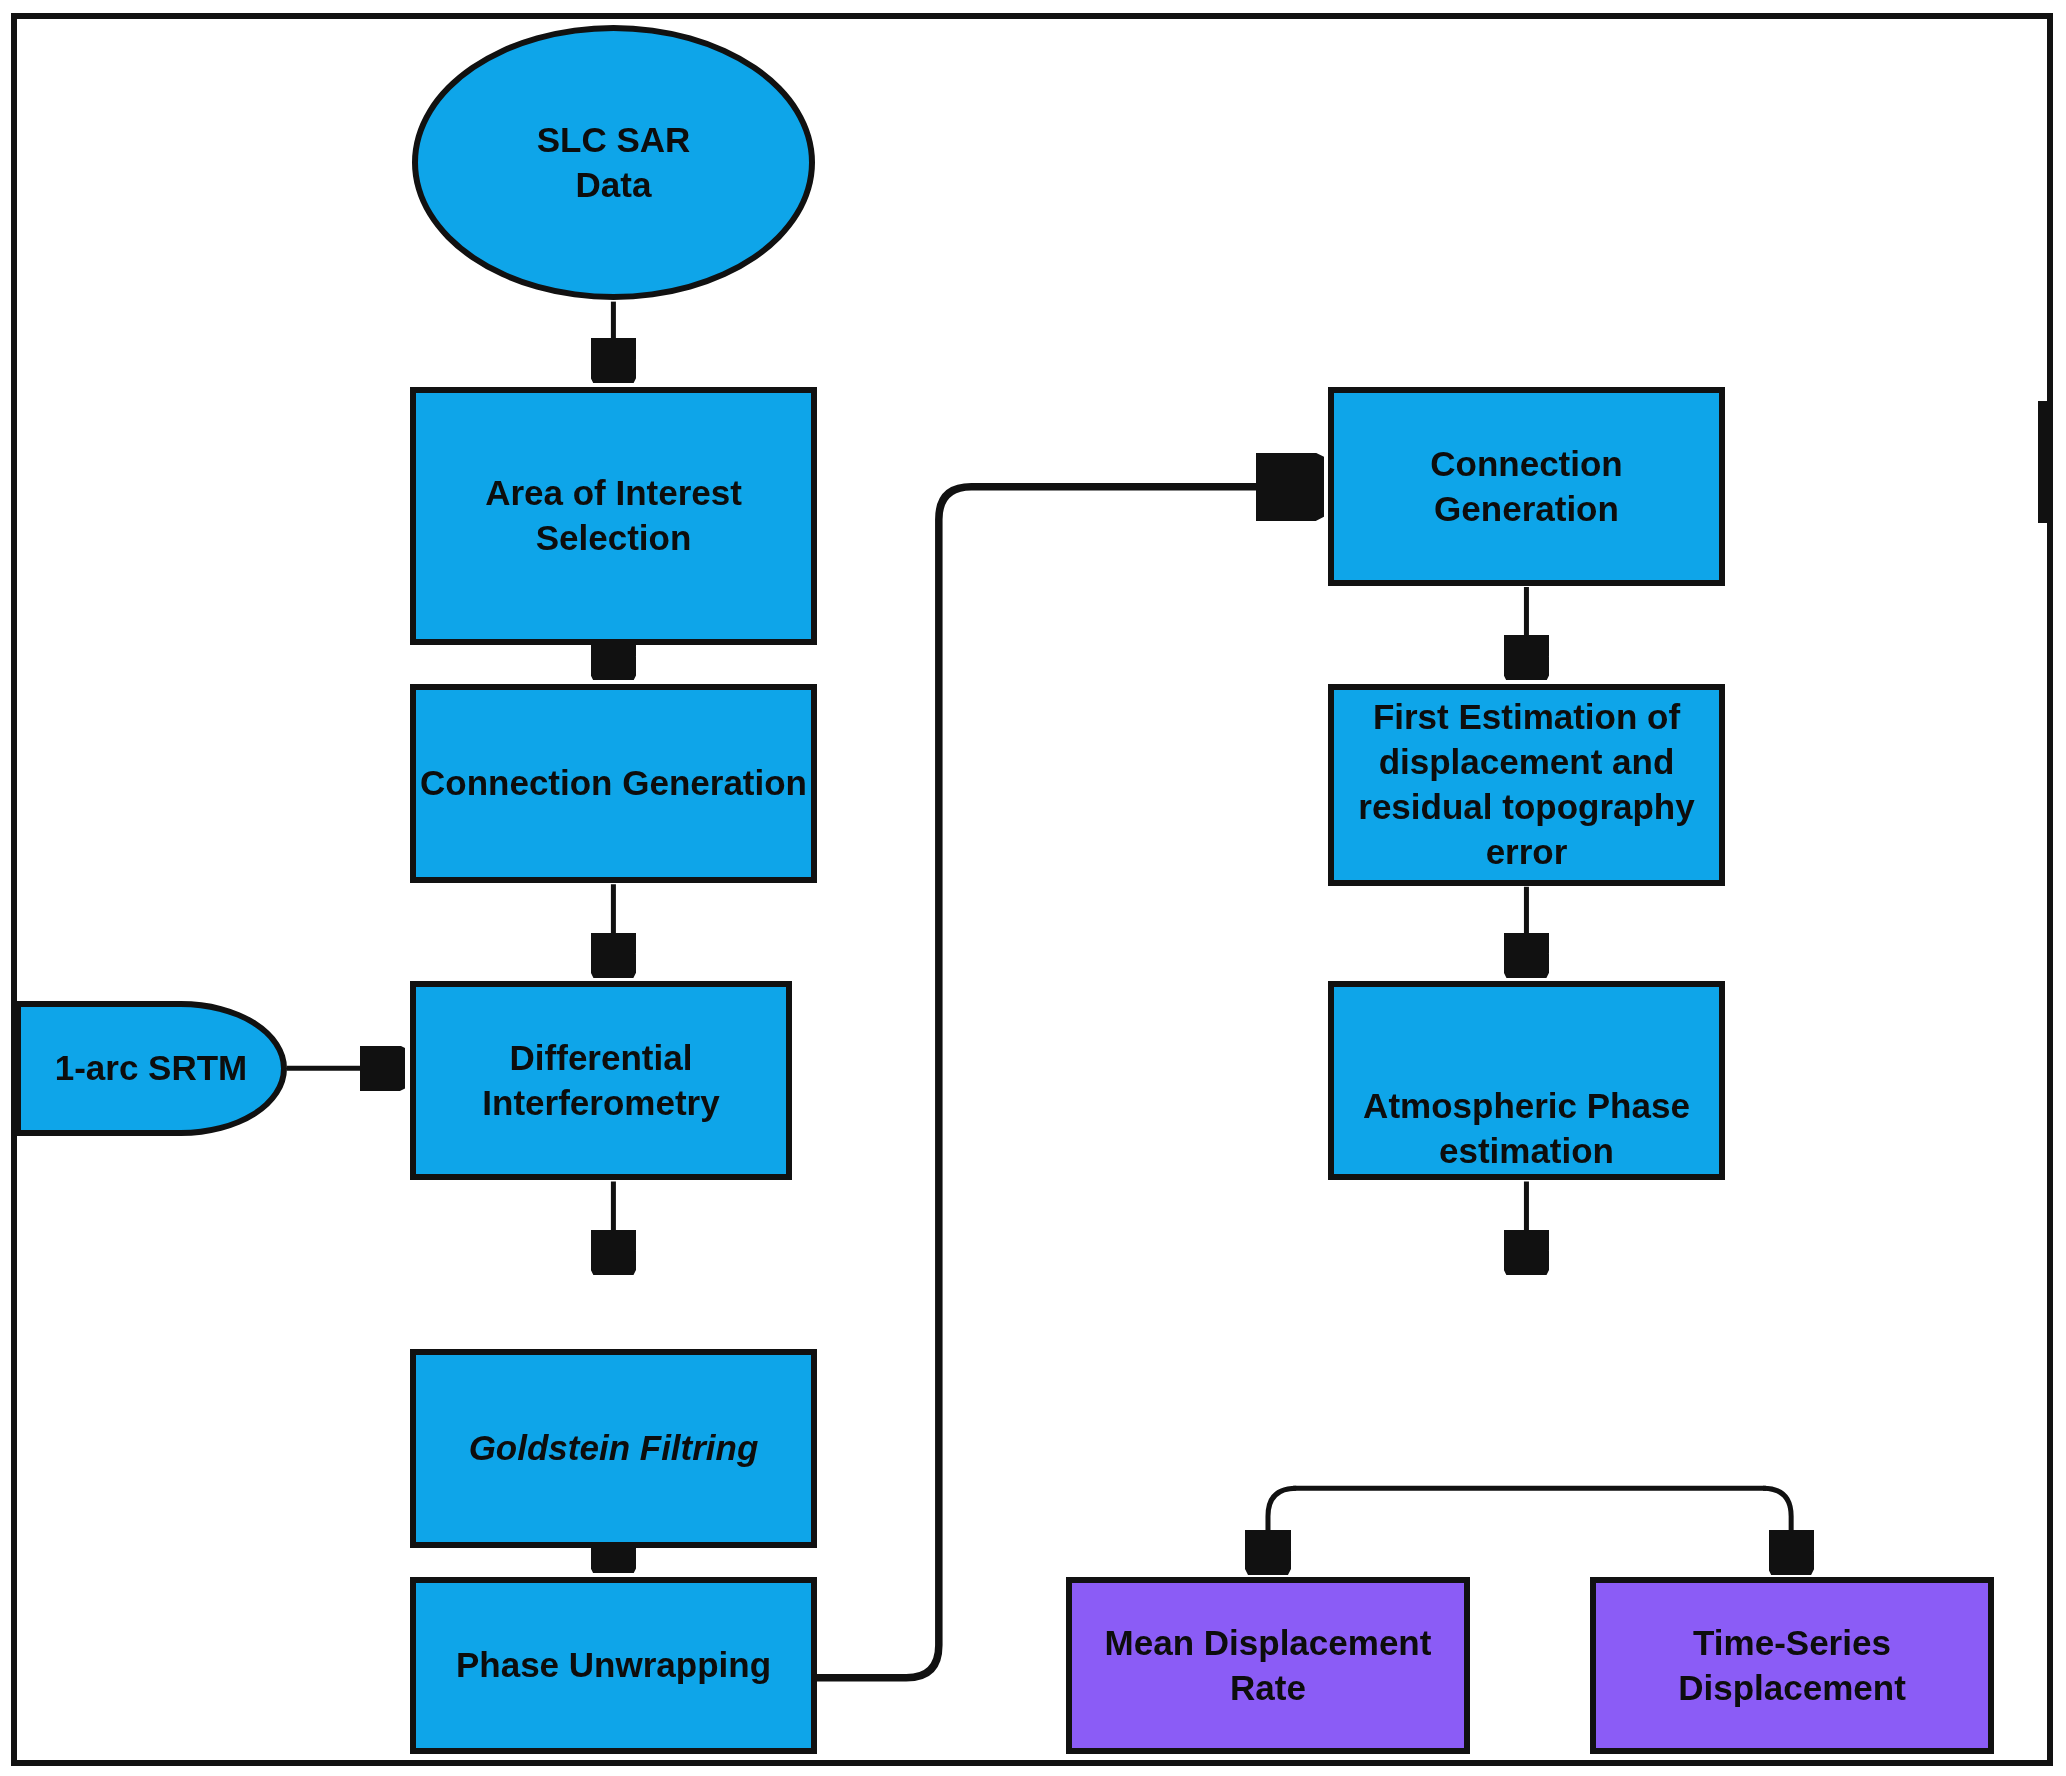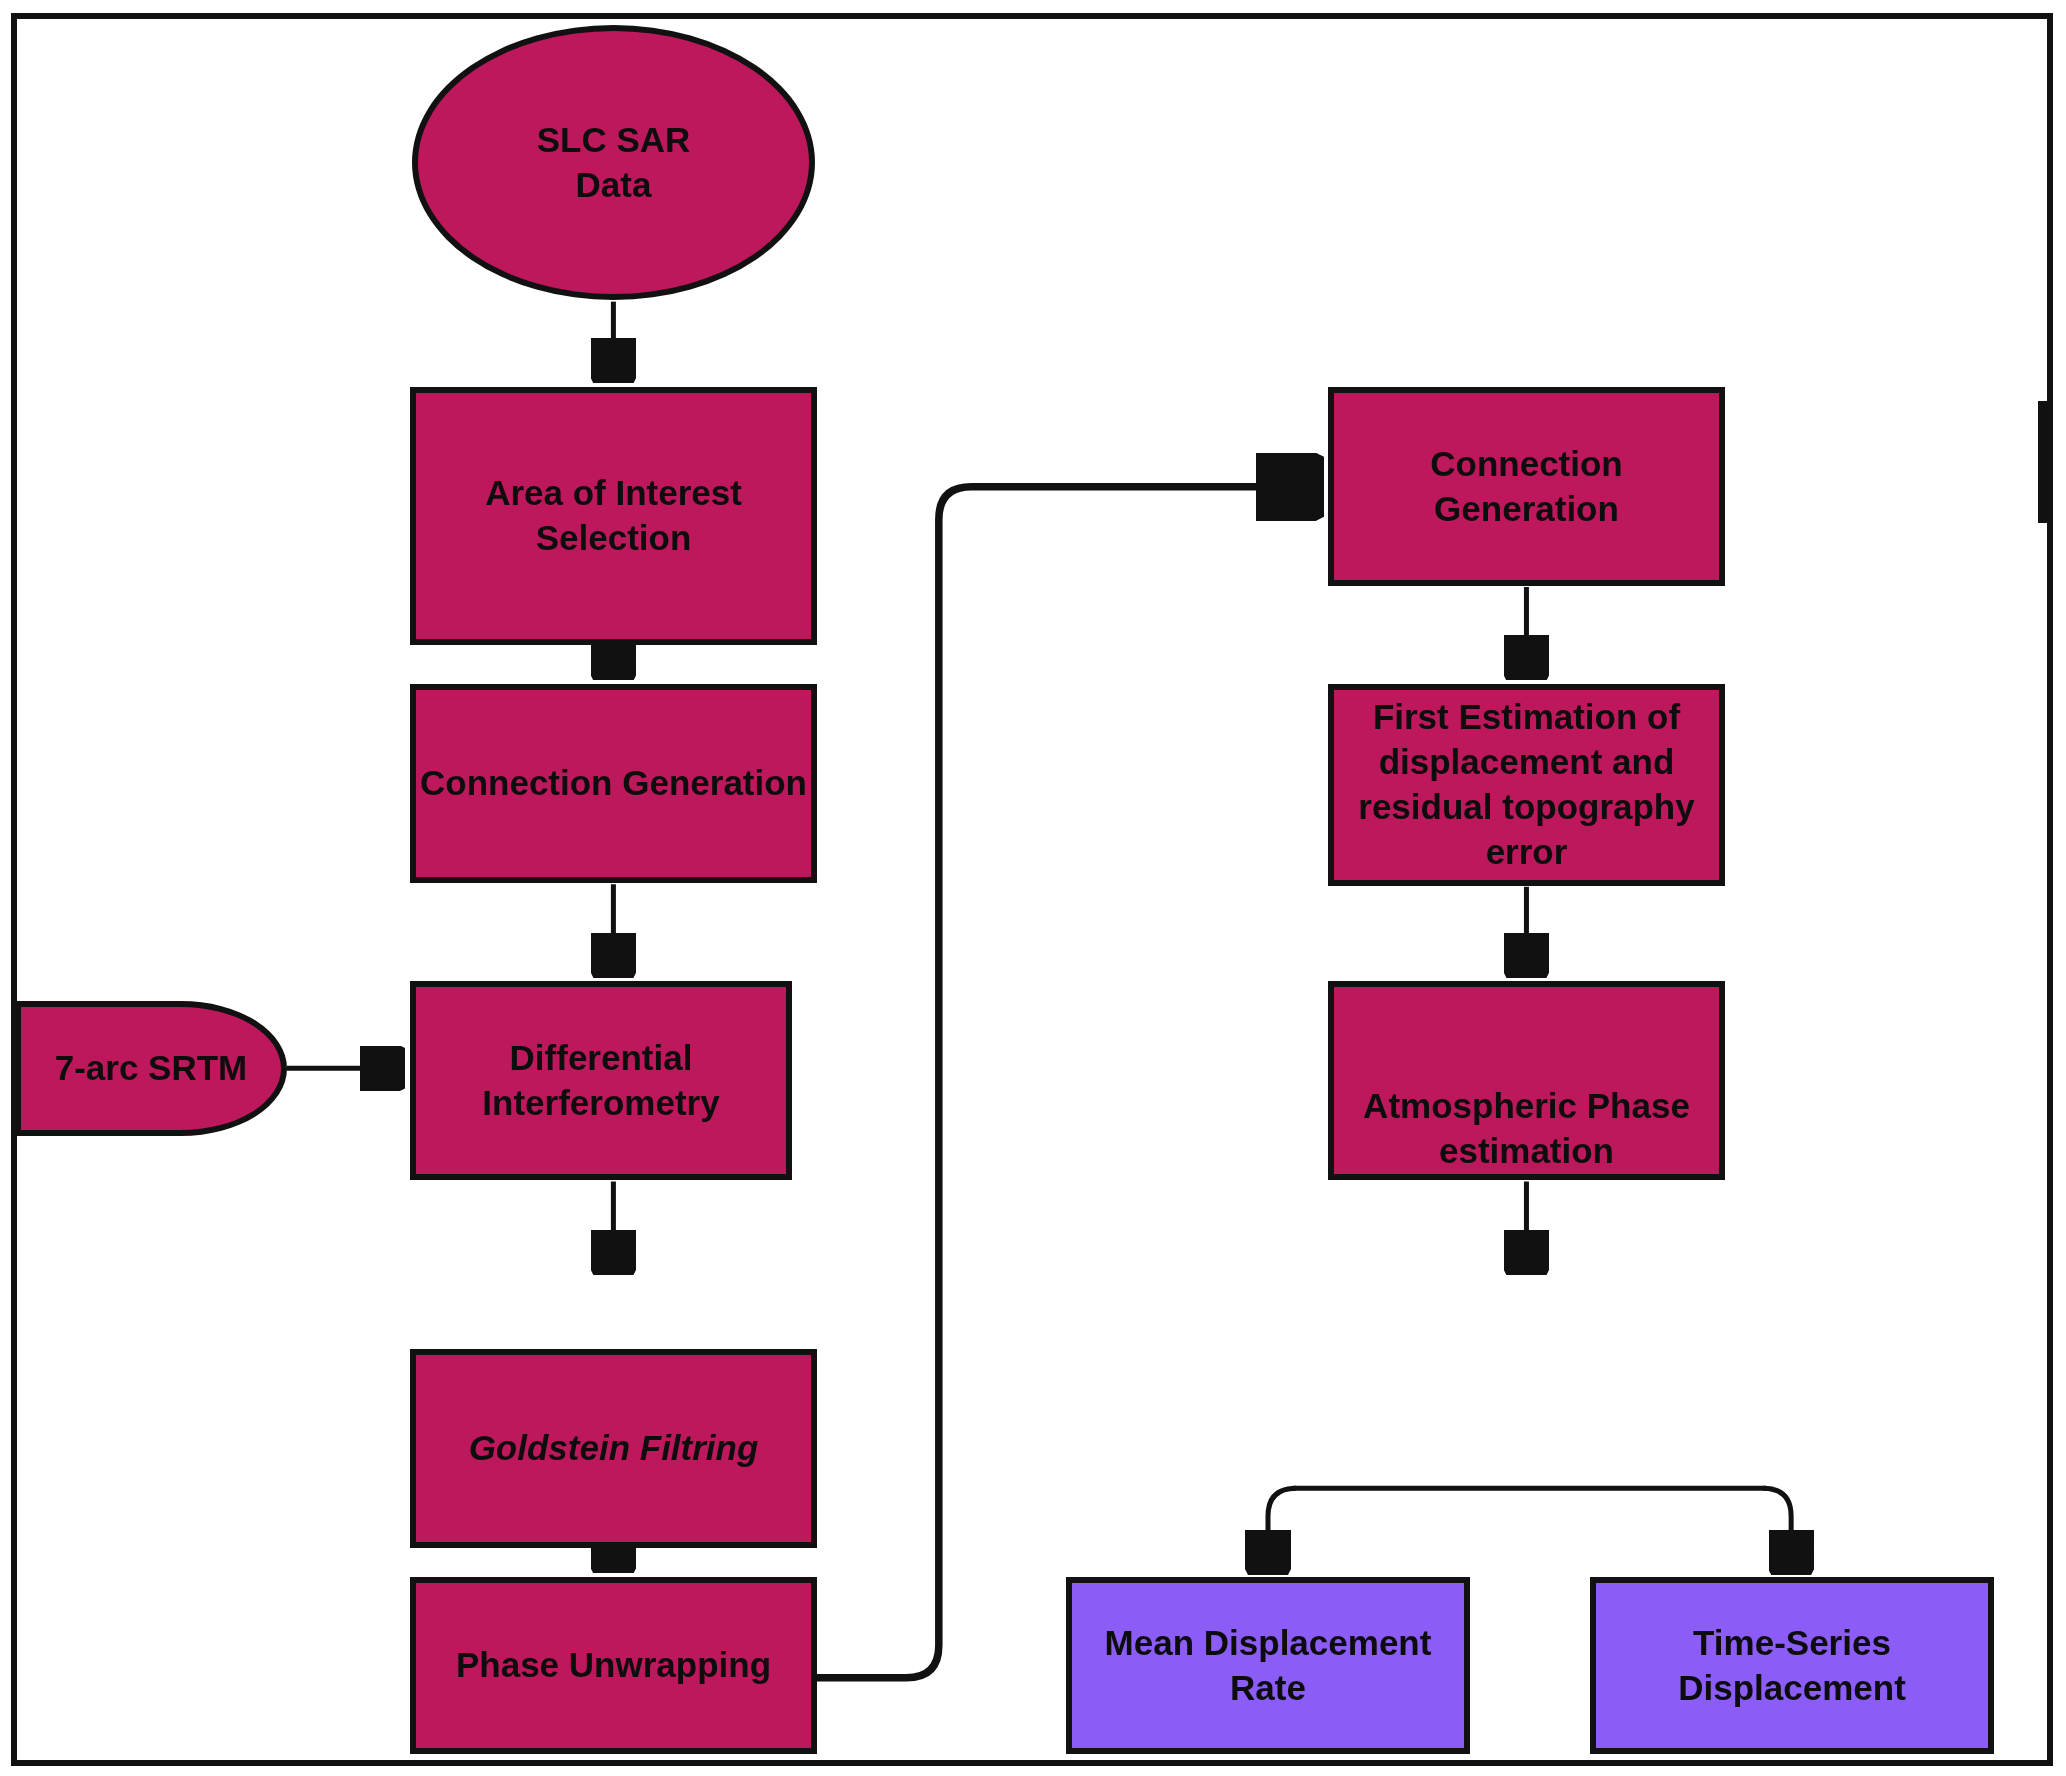--- a/index.html
+++ b/index.html
@@ -38,21 +38,21 @@
   svg.wires path {
     fill: none;
     stroke: #111111;
     stroke-width: 8px;
   }
   svg.wires path.thick { stroke-width: 12px; }
   .node {
     position: absolute;
     box-sizing: border-box;
     border: 6.3px solid #111111;
-    background: #be185d;
+    background: #0ea5e9;
     display: flex;
     align-items: center;
     justify-content: center;
     text-align: center;
     font-weight: 700;
     font-size: 35px;
     line-height: 1.28;
     color: #0d0d0d;
     padding: 0 3.8px;
   }
@@ -107,21 +107,21 @@
 
   <div class="node" style="left:410px; top:387px; width:407px; height:258px;">
     <span class="lbl">Area of Interest Selection</span>
   </div>
 
   <div class="node" style="left:410px; top:684px; width:407px; height:199px;">
     <span class="lbl">Connection Generation</span>
   </div>
 
   <div class="node dshape" style="left:15px; top:1001px; width:272px; height:135px;">
-    <span class="lbl">7-arc SRTM</span>
+    <span class="lbl">1-arc SRTM</span>
   </div>
 
   <div class="node" style="left:410px; top:981px; width:382px; height:199px;">
     <span class="lbl">Differential Interferometry</span>
   </div>
 
   <div class="node" style="left:410px; top:1349px; width:407px; height:199px;font-style:italic;">
     <span class="lbl">Goldstein Filtring</span>
   </div>
 

